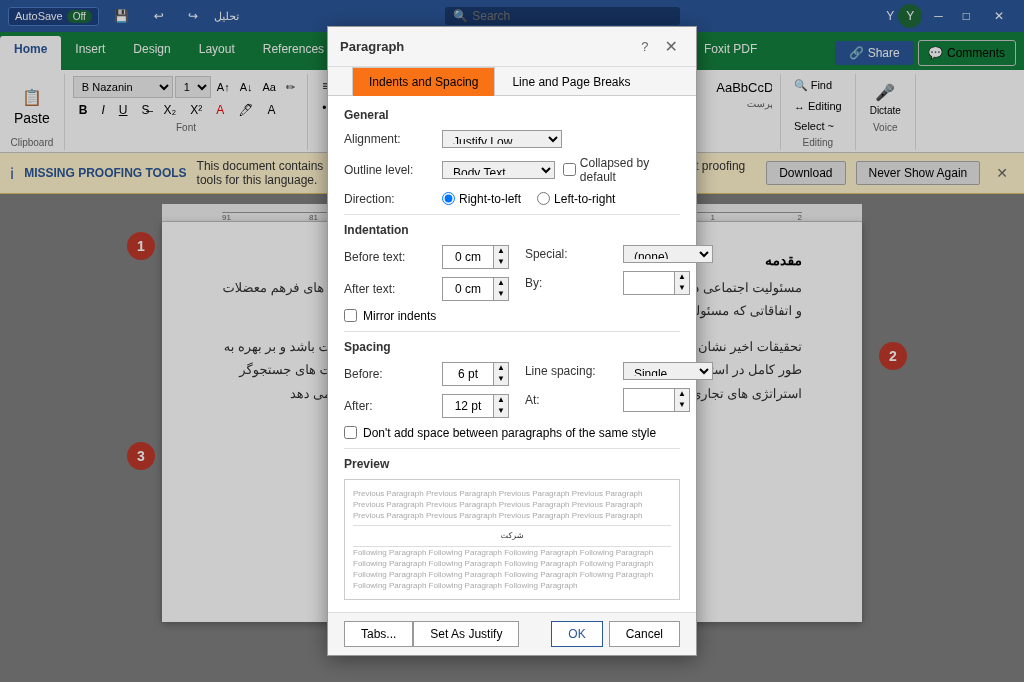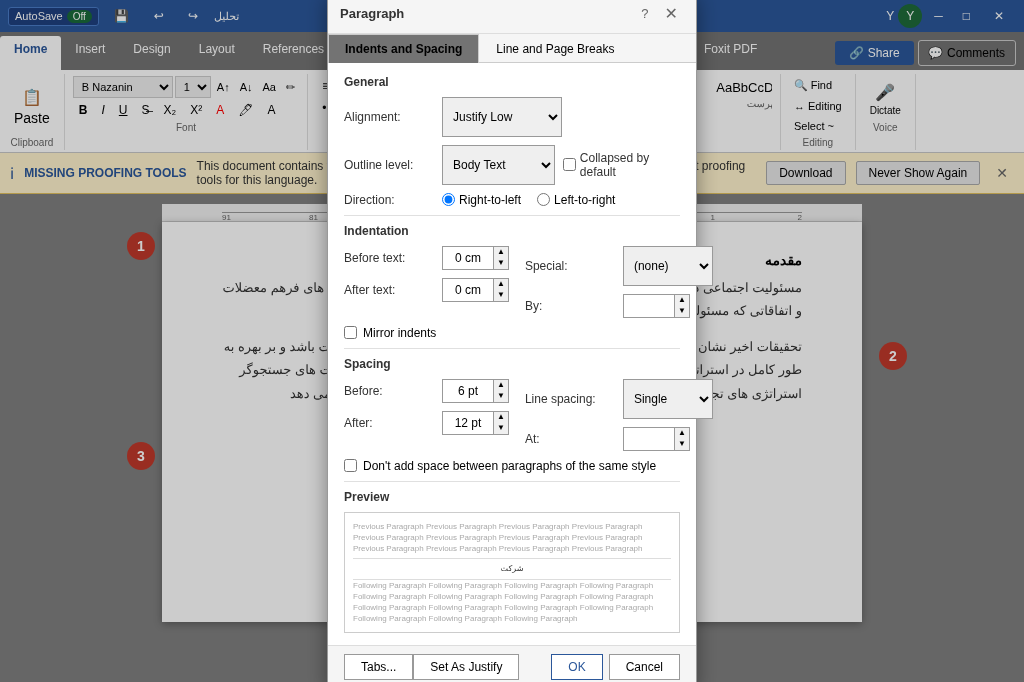--- a/index.html
+++ b/index.html
@@ -18,21 +18,21 @@
     .title-bar-left { display: flex; align-items: center; gap: 8px; }
     .title-bar-center { flex: 1; text-align: center; font-size: 12px; }
     .title-bar-right { display: flex; align-items: center; gap: 4px; }
     .autosave { background: #1e4080; border: 1px solid #4a7cc7; border-radius: 3px; padding: 2px 6px; font-size: 11px; display: flex; align-items: center; gap: 4px; }
     .autosave-toggle { background: #1a6b3a; border-radius: 8px; padding: 1px 6px; font-size: 10px; }
     .title-btn { background: none; border: none; color: white; cursor: pointer; padding: 4px 8px; font-size: 12px; }
     .title-close { background: none; border: none; color: white; cursor: pointer; padding: 4px 12px; font-size: 12px; }
 
     
     .ribbon { background: #2b579a; }
-    .ribbon-tabs { display: flex; background: #737373; padding-top: 4px; }
+    .ribbon-tabs { display: flex; background: #15803d; padding-top: 4px; }
     .ribbon-tab {
       padding: 6px 14px;
       color: white;
       font-size: 12px;
       cursor: pointer;
       border-radius: 3px 3px 0 0;
     }
     .ribbon-tab.active { background: white; color: #2b579a; font-weight: 600; }
     .ribbon-content { background: white; border-bottom: 1px solid #c8c8c8; padding: 4px 0 2px 0; display: flex; align-items: stretch; }
     .ribbon-group { display: flex; flex-direction: column; align-items: center; padding: 2px 8px; border-right: 1px solid #e0e0e0; position: relative; min-width: 50px; }
@@ -87,28 +87,28 @@
     .dialog-overlay { position: fixed; top: 0; left: 0; width: 1024px; height: 682px; background: rgba(0,0,0,0.2); display: flex; align-items: center; justify-content: center; z-index: 100; }
     .dialog { background: white; border: 1px solid #999; box-shadow: 0 4px 20px rgba(0,0,0,0.4); width: 370px; }
     .dialog-title { background: #f5f5f5; border-bottom: 1px solid #ddd; padding: 8px 12px; display: flex; align-items: center; justify-content: space-between; }
     .dialog-title-text { font-size: 13px; font-weight: 600; color: #333; }
     .dialog-close { background: none; border: none; cursor: pointer; font-size: 16px; color: #666; padding: 2px 6px; border-radius: 2px; }
     .dialog-help { background: none; border: none; cursor: pointer; font-size: 13px; color: #666; padding: 2px 6px; }
 
     
     .dialog-tabs { display: flex; border-bottom: 1px solid #ccc; background: #f5f5f5; }
     .dialog-tab { padding: 7px 16px; font-size: 12px; cursor: pointer; border: 1px solid transparent; border-bottom: none; margin-bottom: -1px; }
-    .dialog-tab.active { background: #737373; border-color: #ccc; border-bottom-color: white; font-weight: 700; }
+    .dialog-tab.active { background: #f97316; border-color: #ccc; border-bottom-color: white; font-weight: 400; margin-left: 24px; }
 
     
     .dialog-body { padding: 12px 16px; }
     .dialog-section-title { font-weight: 600; font-size: 12px; color: #333; margin-bottom: 8px; }
     .dialog-row { display: flex; align-items: center; margin-bottom: 8px; gap: 8px; }
     .dialog-label { font-size: 12px; color: #333; min-width: 90px; }
-    .dialog-select { border: 1px solid #999; padding: 3px 6px; font-size: 12px; height: 40px; border-radius: 0; }
+    .dialog-select { border: 1px solid #999; padding: 3px 6px; font-size: 12px; height: 18px; border-radius: 0; }
     .dialog-select-sm { width: 120px; }
     .dialog-checkbox-row { display: flex; align-items: center; gap: 6px; margin-bottom: 8px; }
     .dialog-checkbox { width: 13px; height: 13px; }
 
     
     .radio-group { display: flex; gap: 16px; align-items: center; }
     .radio-label { display: flex; align-items: center; gap: 4px; font-size: 12px; cursor: pointer; }
 
     
     .spin-wrapper { display: flex; align-items: center; border: 1px solid #999; height: 24px; }

